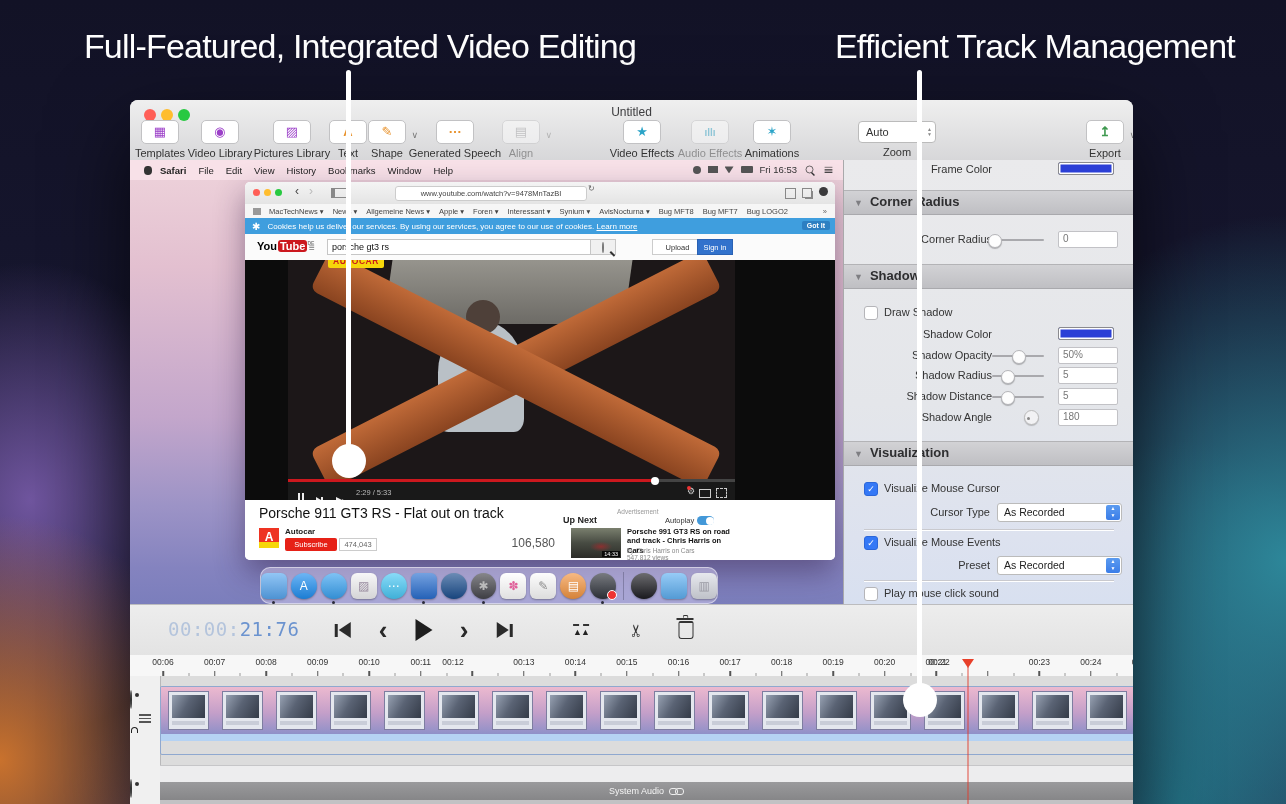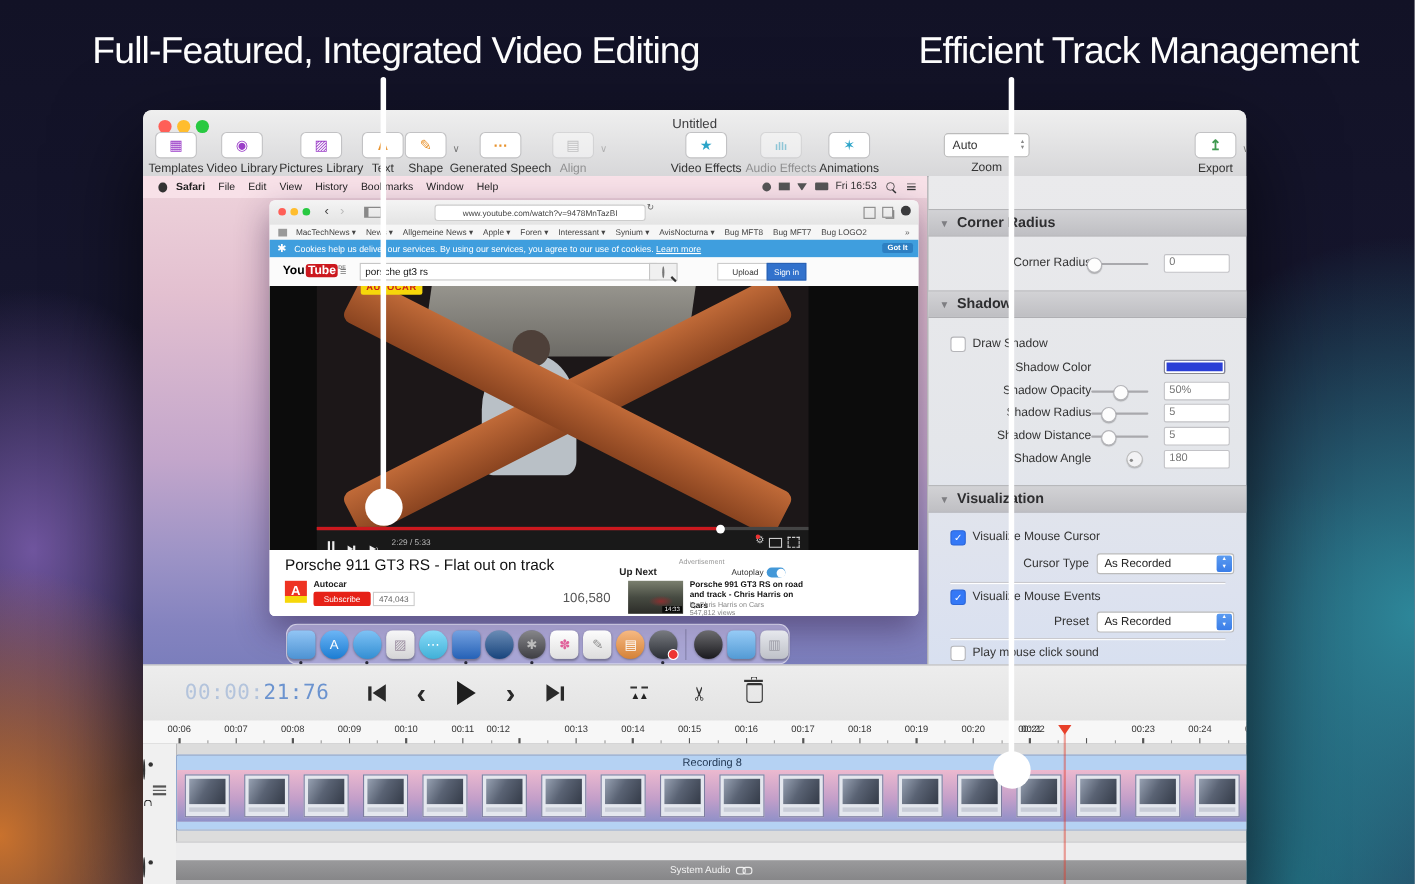--- a/index.html
+++ b/index.html
@@ -371,20 +371,24 @@
           <i class="badge"></i>
         </span>
         <span class="dock-div"></span>
         <span class="dock-ic circle" style="background: linear-gradient(rgba(255, 255, 255, 0.35), rgba(0, 0, 0, 0.12)), rgb(29, 29, 34);"></span>
         <span class="dock-ic square" style="background: linear-gradient(rgba(255, 255, 255, 0.35), rgba(0, 0, 0, 0.12)), rgb(95, 176, 242);"></span>
         <span class="dock-ic square" style="background: linear-gradient(rgba(255, 255, 255, 0.35), rgba(0, 0, 0, 0.12)), rgb(217, 220, 228); color: rgb(154, 154, 164);">▥</span>
       </div>
   </div>
 
   <div id="inspector">
+    <div class="irow" style="top:2px;">
+      <span class="ilbl">Frame Color</span>
+      <span class="iwell"></span>
+    </div>
     <div class="sect" style="top:30px;"><span class="tri">▼</span><span>Corner Radius</span></div>
     <div class="irow" style="top:72px;">
       <span class="ilbl">Corner Radius</span>
       <span class="islider">
           <span class="iknob" style="left:-4px;"></span>
         </span>
       <span class="ifield">0</span>
     </div>
     <div class="sect" style="top:104px;"><span class="tri">▼</span><span>Shadow</span></div>
     <div class="irow" style="top:146px;">
@@ -555,21 +559,20 @@
       <div style="position:absolute;top:15px;width:100%;"><span class="eye"></span></div>
       <div class="layers" style="position:absolute;top:36px;width:100%;">
           <i></i>
           <i></i>
           <i></i>
         </div>
       <div style="position:absolute;top:57px;width:100%;"><span class="lock"></span></div>
       <div style="position:absolute;top:104px;width:100%;"><span class="eye"></span></div>
     </div>
     <div id="clip">
-      <div id="clip-label">Recording 8</div>
       <div id="thumb-row">
           <div class="cell" style="left: 0px;">
             <div class="th">
               <i></i>
               <b></b>
             </div>
           </div>
           <div class="cell" style="left: 54px;">
             <div class="th">
               <i></i>

